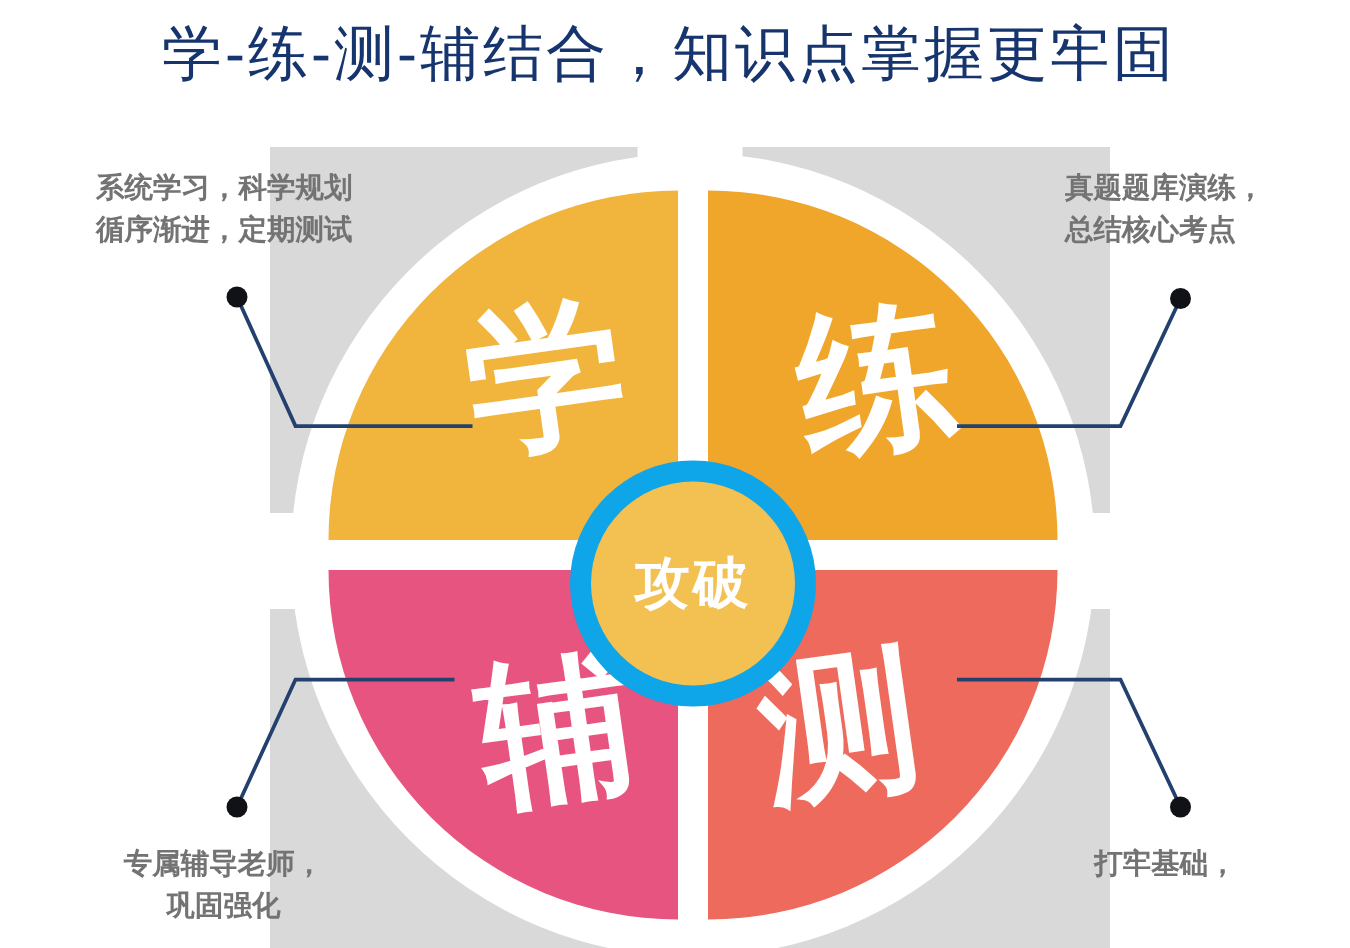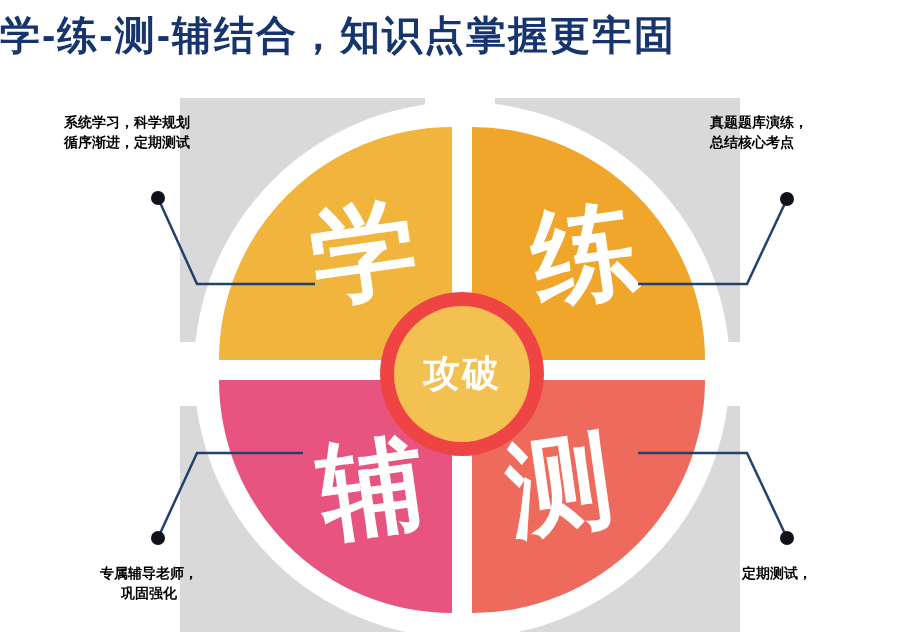--- a/index.html
+++ b/index.html
@@ -3,21 +3,21 @@
 <meta charset="utf-8">
 <style>
   html,body { margin:0; padding:0; background:#ffffff; }
   #stage {
     position:relative; width:900px; height:632px; overflow:hidden;
     background:#ffffff;
     font-family:"Liberation Sans", sans-serif;
   }
   .title {
     position:absolute; top:8px; left:0; width:784px;
-    text-align:left; font-size:40px; font-weight:bold;
+    text-align:right; font-size:40px; font-weight:normal;
     color:#16356e; letter-spacing:2px; white-space:nowrap;
   }
   .grey { position:absolute; background:#d9d9d9; }
   .grey.tl { left:180px; top:98px;  width:245px; height:244px; }
   .grey.tr { left:495px; top:98px;  width:245px; height:244px; }
   .grey.bl { left:180px; top:406px; width:245px; height:226px; }
   .grey.br { left:495px; top:406px; width:245px; height:226px; }
   .ring {
     position:absolute; left:194px; top:102px; width:536px; height:536px;
     border-radius:50%; background:#ffffff;
@@ -29,35 +29,35 @@
   .quarter.test     { left:472px; top:380px; background:#ee6a5c; border-radius:0 0 100% 0; }
   .qletter {
     position:absolute; color:#ffffff; font-weight:bold; font-size:105px;
     transform:translate(-50%,-50%) rotate(-8deg); line-height:1; white-space:nowrap;
   }
   .qletter.learn    { left:364px; top:252px; }
   .qletter.practice { left:585px; top:254px; }
   .qletter.tutor    { left:372px; top:487px; }
   .qletter.test     { left:560px; top:485px; }
   .badge-outer {
-    position:absolute; left:380px; top:292px; width:164px; height:164px;
-    border-radius:50%; background:#ef4444;
+    position:absolute; left:380px; top:307px; width:164px; height:164px;
+    border-radius:50%; background:#0ea5e9;
   }
   .badge-inner {
     position:absolute; left:14px; top:14px; width:136px; height:136px;
     border-radius:50%; background:#f3c052;
     display:flex; flex-direction:column; align-items:center; justify-content:center;
   }
   .badge-inner span {
     color:#ffffff; font-weight:bold; font-size:37px; line-height:1.18;
     letter-spacing:2px; white-space:nowrap;
   }
   .connectors { position:absolute; left:0; top:0; }
   .anno {
-    position:absolute; color:#000000; font-size:14px; font-weight:600;
+    position:absolute; color:#737373; font-size:19px; font-weight:600;
     line-height:1.45; white-space:nowrap;
   }
   .anno.tl { left:64px;  top:112px; text-align:left;  }
   .anno.tr { left:710px; top:112px; text-align:left;  }
   .anno.bl { left:48px;  top:563px; width:202px; text-align:center; }
   .anno.br { left:682px; top:563px; width:190px; text-align:center; }
   .anno div { white-space:nowrap; }
 </style>
 </head>
 <body>
@@ -106,16 +106,16 @@
   </div>
   <div class="anno bl">
     <div>专属辅导老师，</div>
     <div>巩固强化</div>
   </div>
   <div class="anno tr">
     <div>真题题库演练，</div>
     <div>总结核心考点</div>
   </div>
   <div class="anno br">
-    <div>定期测试，</div>
+    <div>打牢基础，</div>
   </div>
 
 </div>
 
 </body></html>

